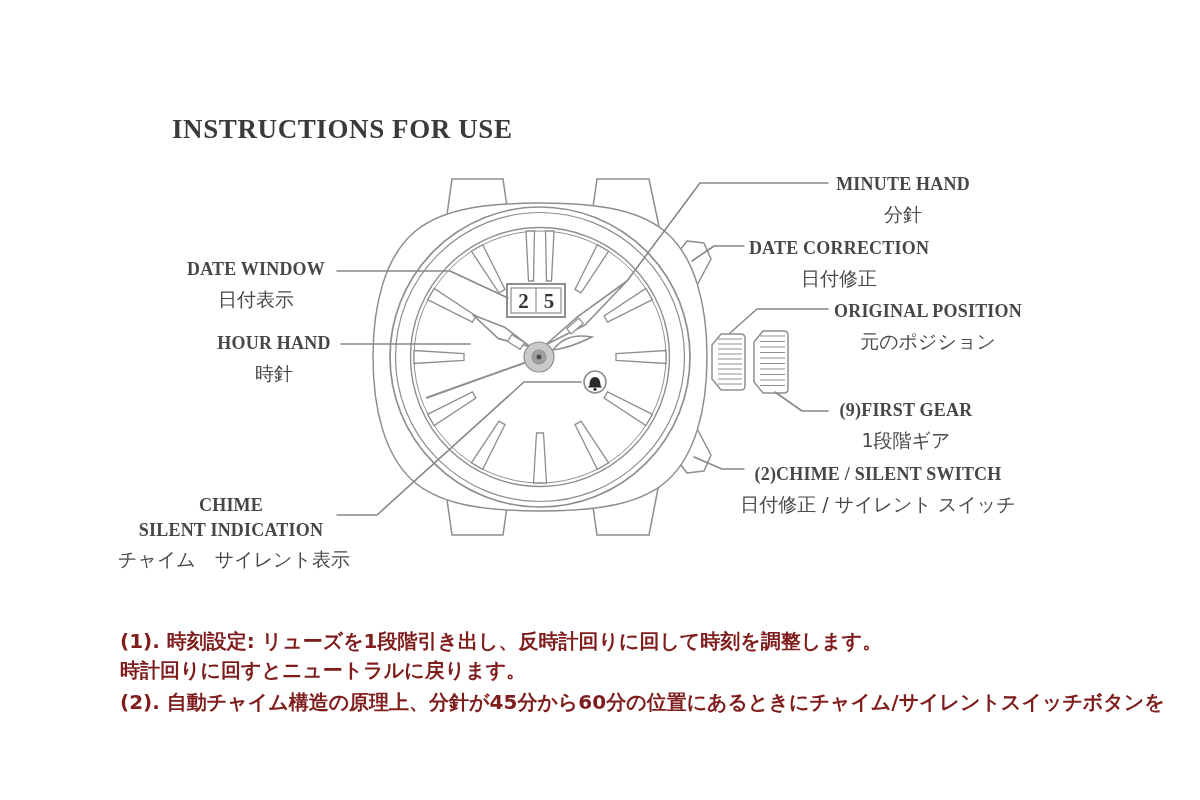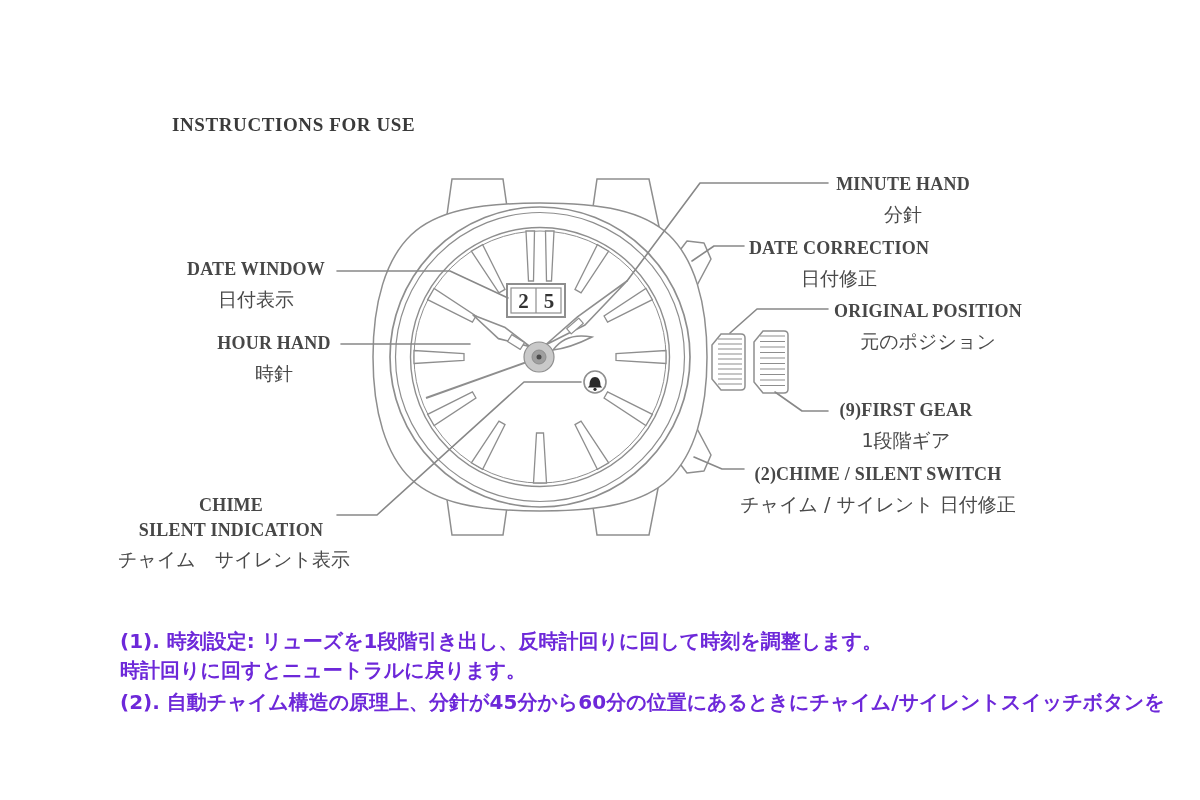--- a/index.html
+++ b/index.html
@@ -1,31 +1,31 @@
 <!DOCTYPE html>
 <html lang="ja"><head>
 <meta charset="utf-8">
 <style>
   html,body{margin:0;padding:0;background:#fff;}
   .page{position:relative;width:1200px;height:800px;background:#ffffff;overflow:hidden;
         font-family:"Liberation Sans",sans-serif;}
   .artwork{position:absolute;left:0;top:0;}
   .page-title{position:absolute;left:172px;top:114px;
-      font-family:"Liberation Serif",serif;font-weight:700;font-size:19px;
+      font-family:"Liberation Serif",serif;font-weight:700;font-size:27px;
       letter-spacing:0.6px;color:#3a3a3a;white-space:nowrap;}
   .label-block{position:absolute;text-align:center;}
   .label-en{font-family:"Liberation Serif",serif;font-weight:700;font-size:18px;
       line-height:24px;color:#474747;white-space:nowrap;letter-spacing:0.2px;}
   .label-jp{font-family:"DejaVu Sans",sans-serif;font-size:19px;line-height:25px;
       color:#4a4a4a;white-space:nowrap;margin-top:6px;}
   .label-line{position:absolute;white-space:nowrap;text-align:center;}
   .align-right{text-align:center;}
   .notes{position:absolute;left:120px;top:627px;width:1060px;
       font-family:"DejaVu Sans",sans-serif;font-weight:700;font-size:20px;
-      line-height:29px;color:#6d28d9;}
+      line-height:29px;color:#7f1d1d;}
   .notes .note-line{white-space:nowrap;}
   .notes .note-gap{margin-top:3px;}
   svg *{vector-effect:none;}
 </style>
 </head>
 <body>
 
 <div class="page">
 
   <svg class="artwork" width="1200" height="800" viewBox="0 0 1200 800" fill="none" stroke="#8e8e8e" stroke-width="1.5">
@@ -144,21 +144,21 @@
   <div class="label-block" style="left:818px;top:299px;width:220px">
     <div class="label-en">ORIGINAL POSITION</div>
     <div class="label-jp">元のポジション</div>
   </div>
   <div class="label-block" style="left:806px;top:398px;width:200px">
     <div class="label-en">(9)FIRST GEAR</div>
     <div class="label-jp">1段階ギア</div>
   </div>
   <div class="label-block" style="left:717px;top:462px;width:322px">
     <div class="label-en">(2)CHIME / SILENT SWITCH</div>
-    <div class="label-jp">チャイム / サイレント 日付修正</div>
+    <div class="label-jp">日付修正 / サイレント スイッチ</div>
   </div>
 
   <div class="notes">
     <div class="note-line">(1). 時刻設定: リューズを1段階引き出し、反時計回りに回して時刻を調整します。</div>
     <div class="note-line">時計回りに回すとニュートラルに戻ります。</div>
     <div class="note-line note-gap">(2). 自動チャイム構造の原理上、分針が45分から60分の位置にあるときにチャイム/サイレントスイッチボタンを</div>
   </div>
 
 </div>
 

